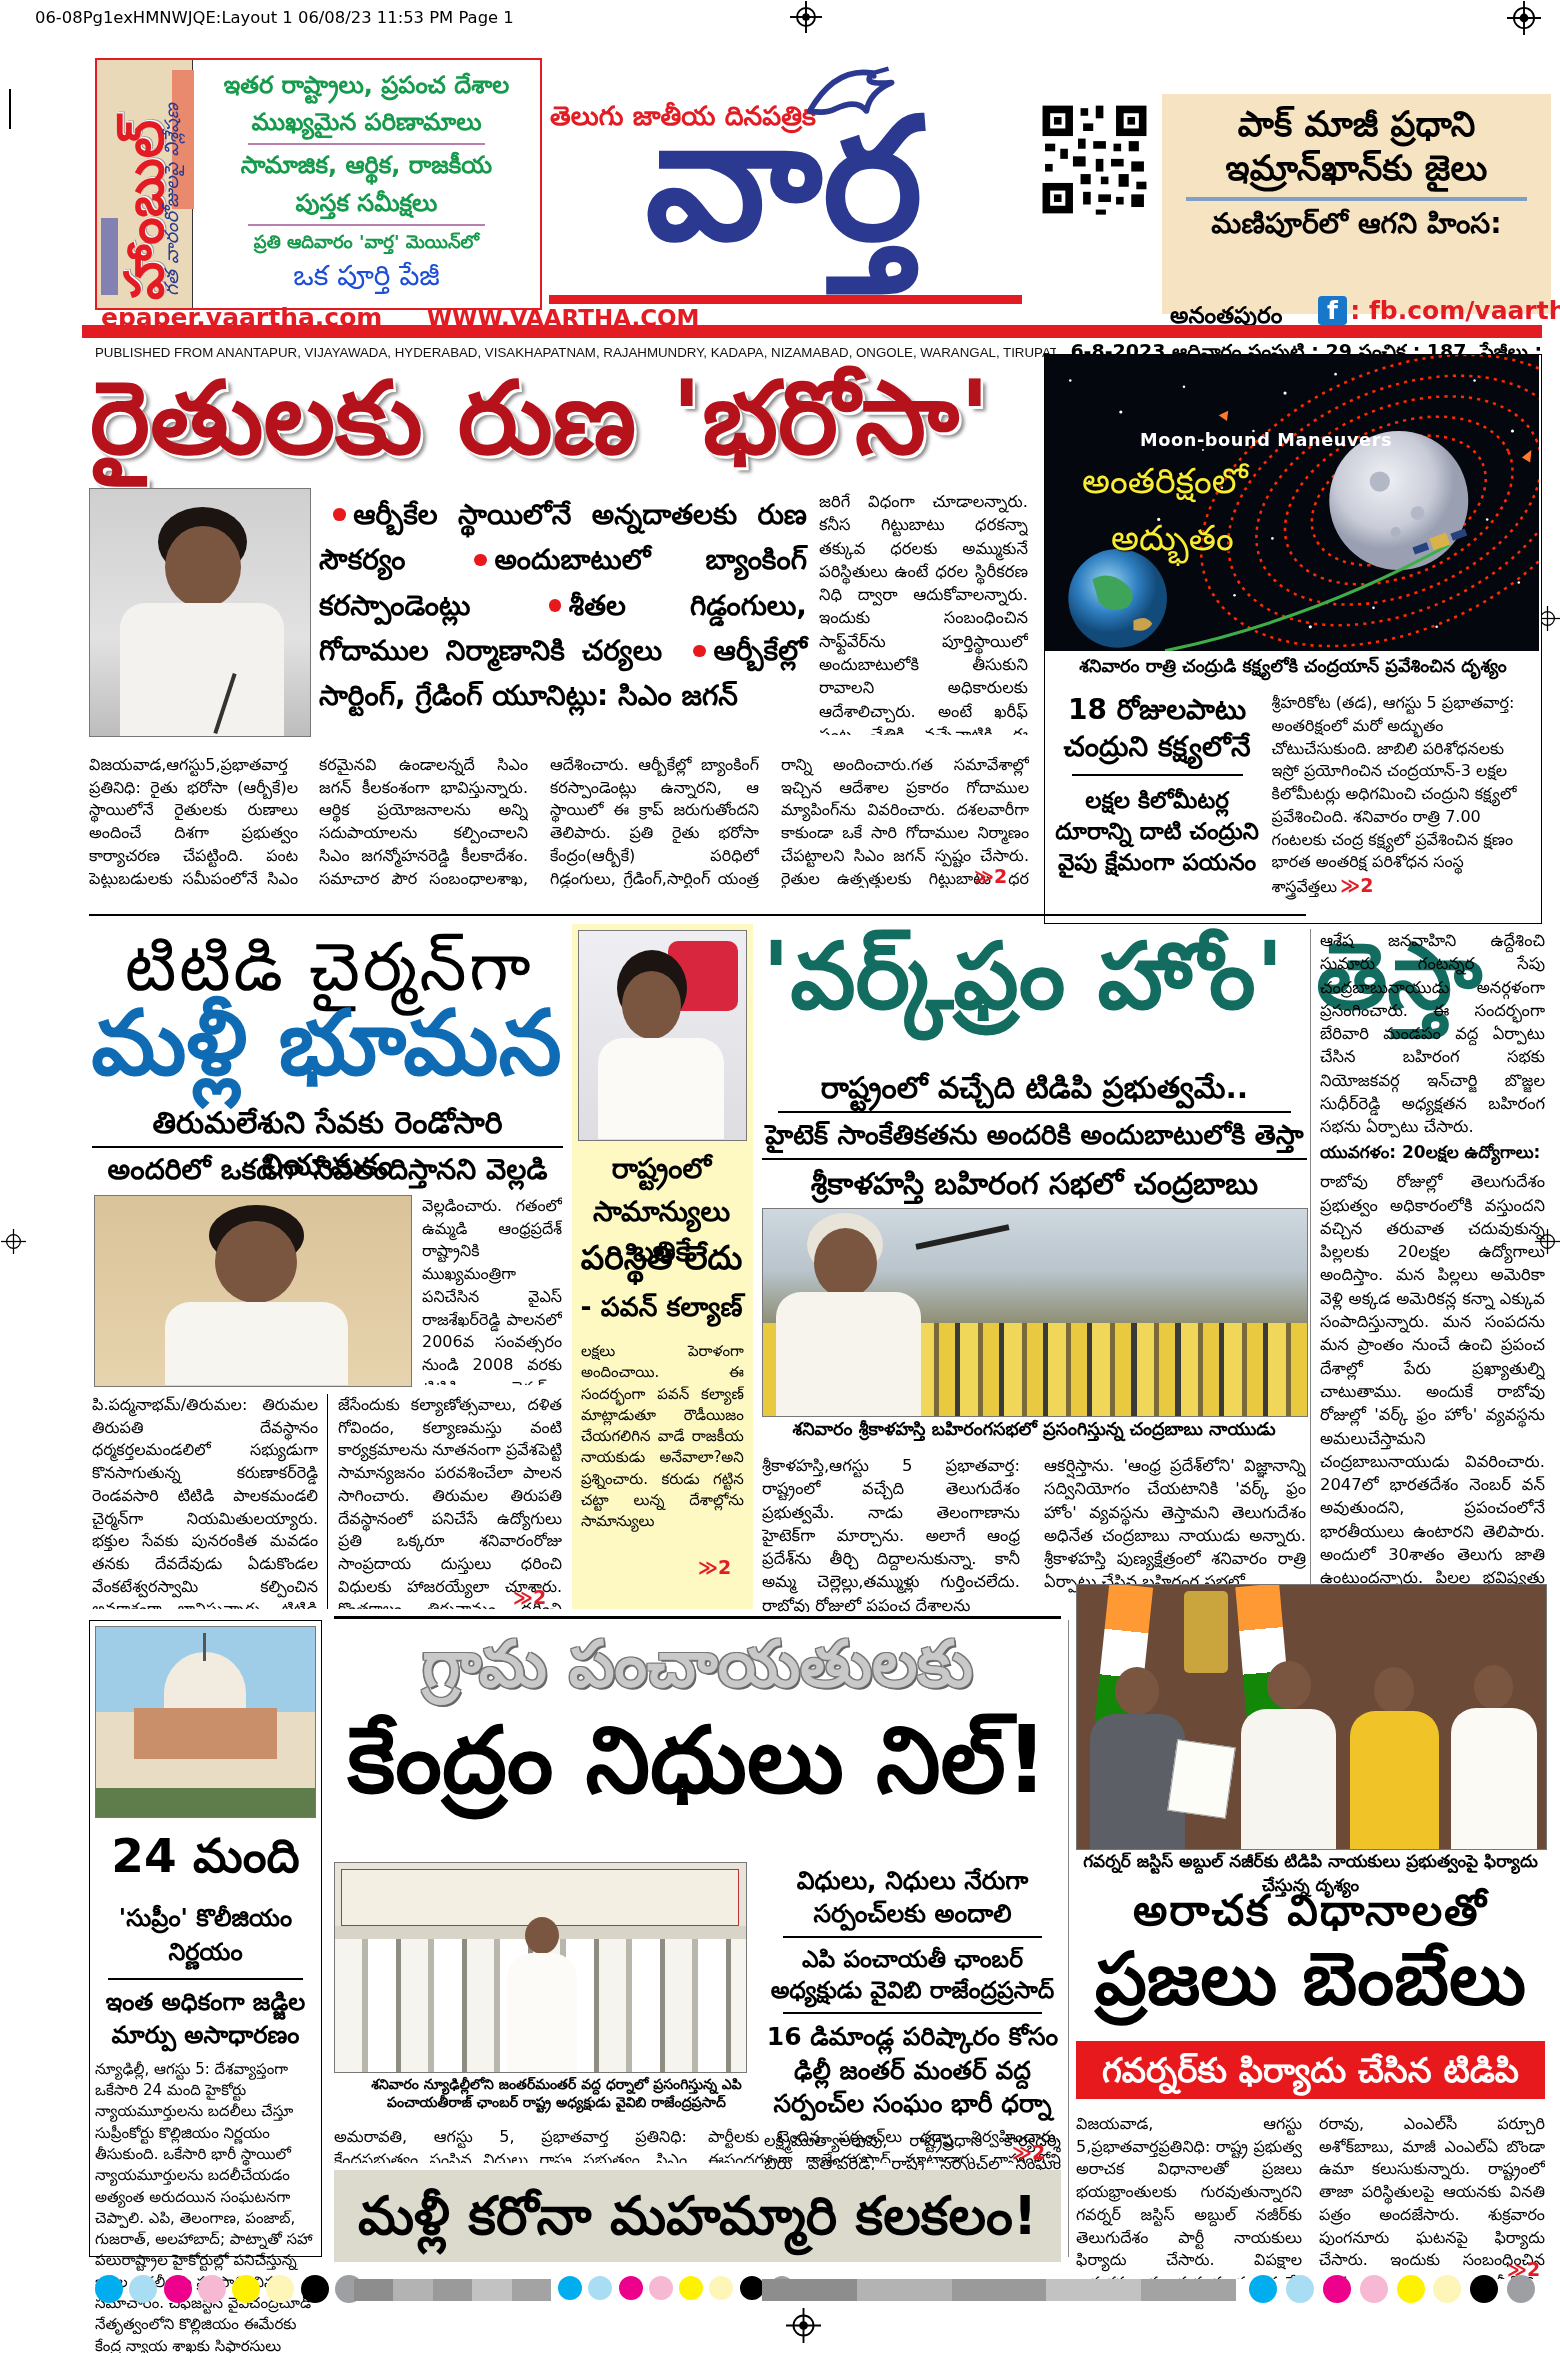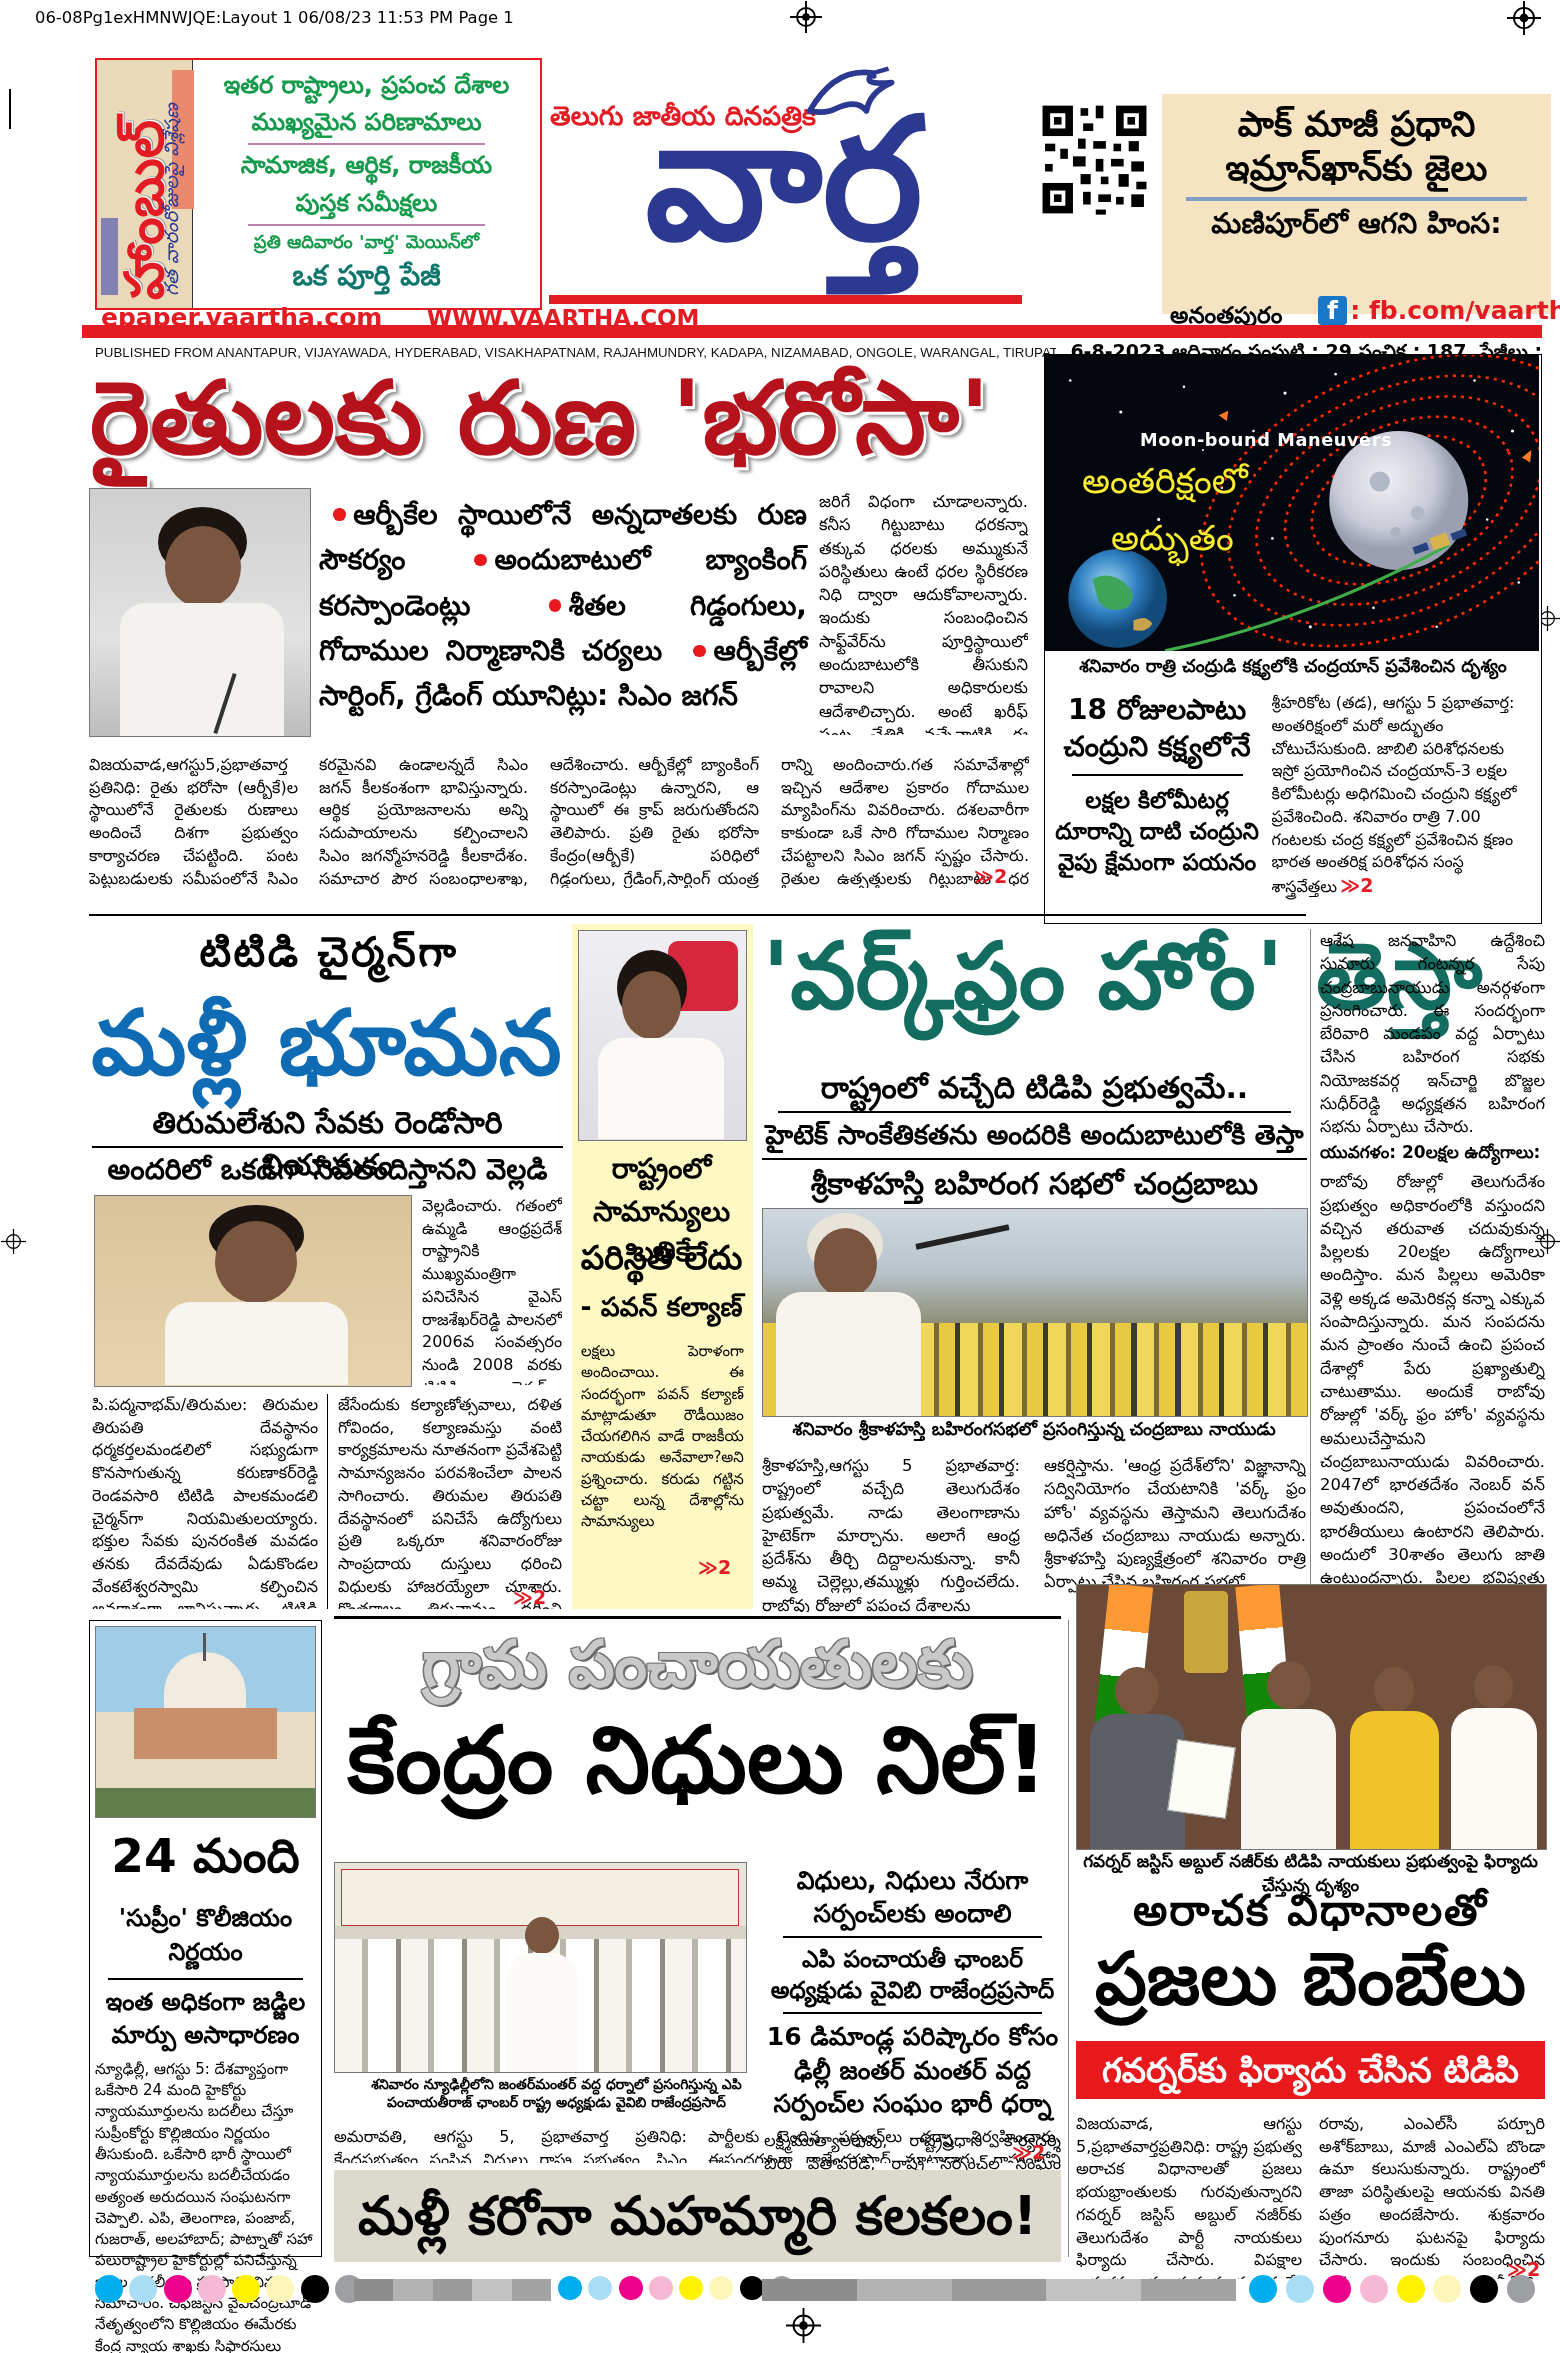--- a/index.html
+++ b/index.html
@@ -12,21 +12,21 @@
   .jump{color:#e31b23;font-weight:bold;white-space:nowrap;font-size:19px}
   .caption{font-weight:bold;text-align:center}
   .vrule{background:#888;width:1.3px;position:absolute}
   .hrule{background:#000;position:absolute}
   
   .lead-head{font-size:101px;font-weight:bold;color:#b5121b;line-height:1.0;
              text-shadow:2.5px 2.5px 0 #fff,5px 5px 3.8px #8a8a8a;white-space:nowrap}
   .bullets{font-size:28px;font-weight:bold;line-height:1.62;text-align:justify}
   .dot{display:inline-block;width:12.6px;height:12.6px;background:#e8191c;border-radius:50%;
        margin:0 7.6px 2.5px 14px;vertical-align:middle}
-  .ttd-kicker{font-size:41px;font-weight:bold;letter-spacing:2.5px}
+  .ttd-kicker{font-size:67px;font-weight:normal;letter-spacing:2.5px}
   .ttd-head{font-size:90px;font-weight:bold;color:#0f6cb4;line-height:1}
   .sub{font-weight:bold}
   .teal-head{font-size:92px;font-weight:bold;color:#136c60;line-height:1.05;white-space:nowrap}
   .purple-head{font-size:37px;font-weight:bold;color:#93278f}
   .gray-kicker{font-size:64px;font-weight:bold;color:#c9c9c9;
                text-shadow:-1.3px -1.3px 0 #777,1.3px -1.3px 0 #777,-1.3px 1.3px 0 #777,1.9px 1.9px 0 #666;white-space:nowrap}
   .big-black{font-size:92px;font-weight:bold;line-height:1;white-space:nowrap}
   .red-banner{background:#e8191c;color:#fff;font-weight:bold;text-align:center}
   .corona{background:#dcdacd;font-size:53px;font-weight:bold;text-align:center}
   
@@ -34,21 +34,21 @@
   .promo-strip{width:95px;background:#ead9b9;position:relative;border-right:1.9px solid #333}
   .promo-vtitle{position:absolute;left:11.4px;top:6.3px;height:234px;writing-mode:vertical-rl;
                 transform:rotate(180deg);font-size:54px;font-weight:bold;color:#e31b23;
                 text-shadow:1.3px 1.3px 0 #fff,1.9px 1.9px 0 #9a9a9a;white-space:nowrap}
   .promo-vscript{position:absolute;left:61px;top:15px;height:221px;writing-mode:vertical-rl;
                  transform:rotate(180deg);font-size:19px;font-style:italic;color:#2b3990;white-space:nowrap}
   .promo-right{flex:1;display:flex;flex-direction:column;justify-content:space-around;
                align-items:center;padding:6.3px 3.8px}
   .promo-green{color:#169b4c;font-weight:bold;font-size:24px;text-align:center;line-height:1.35}
   .promo-rule{width:70%;height:1.9px;background:#b87fb0}
-  .promo-red{color:#0f766e;font-weight:bold;font-size:28px}
+  .promo-red{color:#1d4ed8;font-weight:normal;font-size:28px}
   .masthead-title{font-size:169px;font-weight:bold;color:#2b3990;line-height:.9;text-align:center}
   .tagline{color:#e31b23;font-weight:bold;font-size:26.6px;white-space:nowrap}
   .beige-box{background:#f6e3c2;text-align:center;padding:8.9px 5px}
   .beige-l1{font-size:35px;font-weight:bold;line-height:1.25}
   .beige-div{height:4.4px;background:#7f9fc6;margin:6.3px 19px}
   .beige-l3{font-size:28.4px;font-weight:bold}
   .beige-l4{font-size:35px;font-weight:bold}
   .fbicon{display:inline-block;width:29px;height:29px;background:#1877c9;color:#fff;
           font-weight:bold;font-size:25px;text-align:center;line-height:29px;border-radius:3.8px}
   .fbtext{color:#e31b23;font-weight:bold;font-size:25px;vertical-align:top;line-height:29px}

